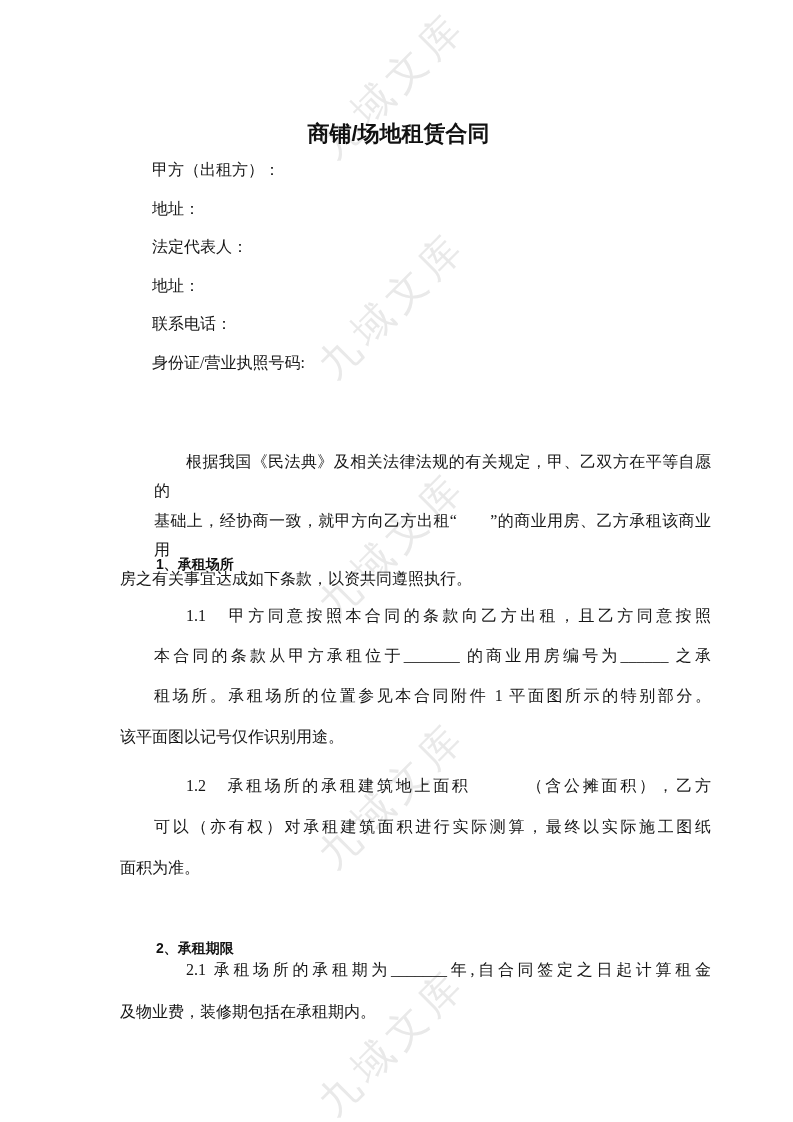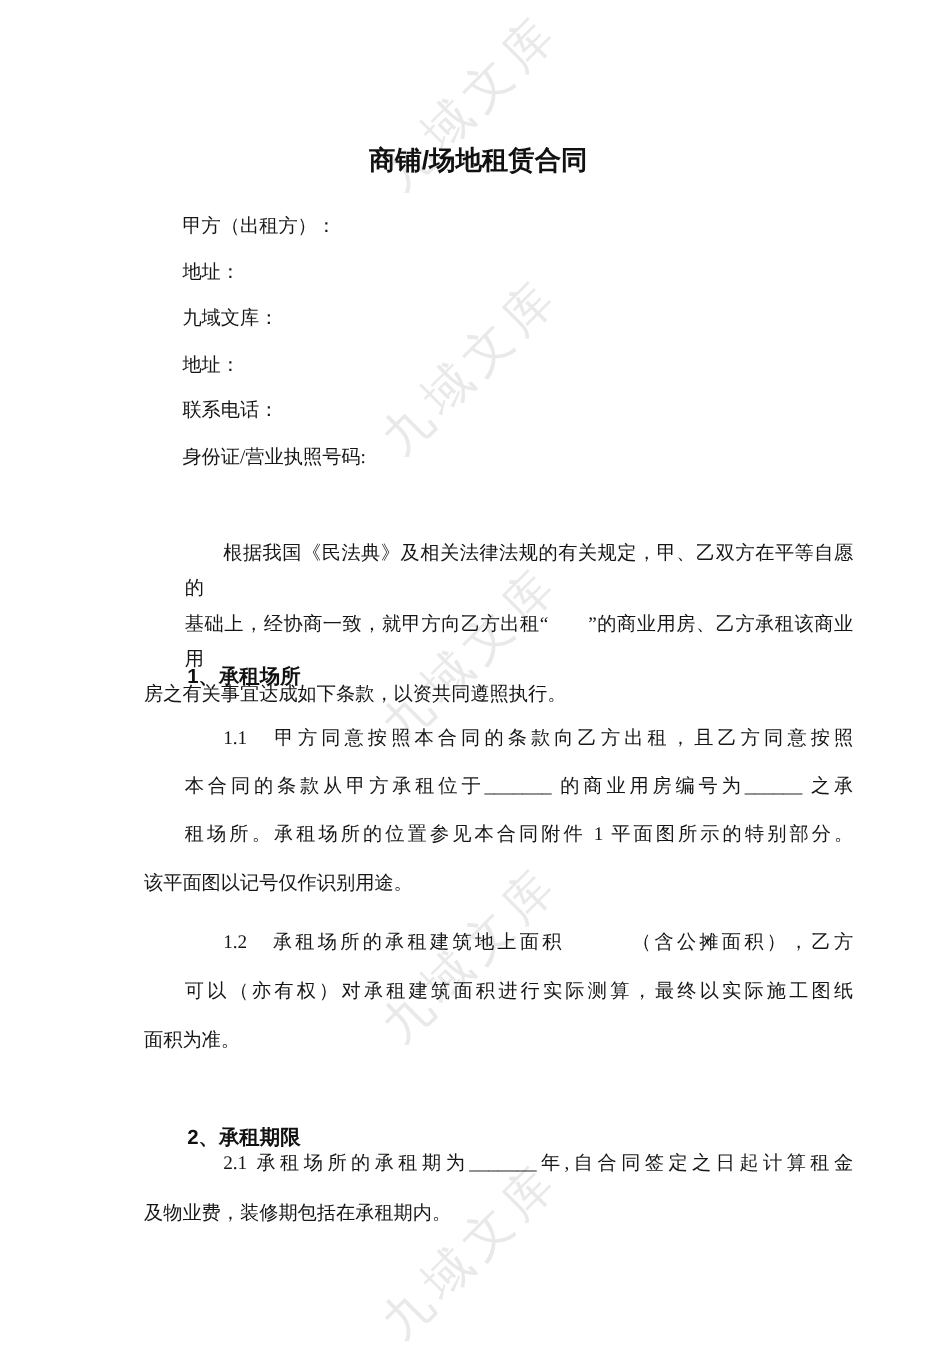--- a/index.html
+++ b/index.html
@@ -45,21 +45,21 @@
     text-align: center;
     font-family: "Liberation Sans", sans-serif;
     font-weight: bold;
     font-size: 22px;
     line-height: 32px;
     color: #111111;
   }
 
   .labels {
     position: absolute;
-    left: 0; top: 170px;
+    left: 0; top: 151px;
     width: 100%;
     font-size: 16px;
     line-height: 38.5px;
   }
   .labels .line { padding-left: 32px; }
 
   .para { position: absolute; left: 0; width: 100%; font-size: 16px; }
   .para .line { width: 100%; }
   .para .line.j { text-align: justify; text-align-last: justify; margin-left: 34px; }
   .para .line.ind { text-indent: 32px; }
@@ -68,21 +68,21 @@
   .p11    { top: 596px; line-height: 40.2px; }
   .p12    { top: 766px; line-height: 40.8px; }
   .p21    { top: 949px; line-height: 41.5px; }
 
   .heading {
     position: absolute;
     left: 0;
     width: 100%;
     font-family: "Liberation Sans", sans-serif;
     font-weight: bold;
-    font-size: 17px;
+    font-size: 14px;
     line-height: 24px;
     color: #111111;
     padding-left: 36px;
   }
   .h1 { top: 552px; }
   .h2 { top: 936px; }
 </style>
 </head>
 <body>
 
@@ -94,21 +94,21 @@
   <div class="watermark" style="top:795px">九域文库</div>
   <div class="watermark" style="top:1042px">九域文库</div>
 
   <div class="content">
 
     <div class="title">商铺/场地租赁合同</div>
 
     <div class="labels">
       <div class="line">甲方（出租方）：</div>
       <div class="line">地址：</div>
-      <div class="line">九域文库：</div>
+      <div class="line">法定代表人：</div>
       <div class="line">地址：</div>
       <div class="line">联系电话：</div>
       <div class="line">身份证/营业执照号码:</div>
     </div>
 
     <div class="para intro">
       <div class="line j ind">根据我国《民法典》及相关法律法规的有关规定，甲、乙双方在平等自愿的</div>
       <div class="line j">基础上，经协商一致，就甲方向乙方出租“　　”的商业用房、乙方承租该商业用</div>
       <div class="line">房之有关事宜达成如下条款，以资共同遵照执行。</div>
     </div>

